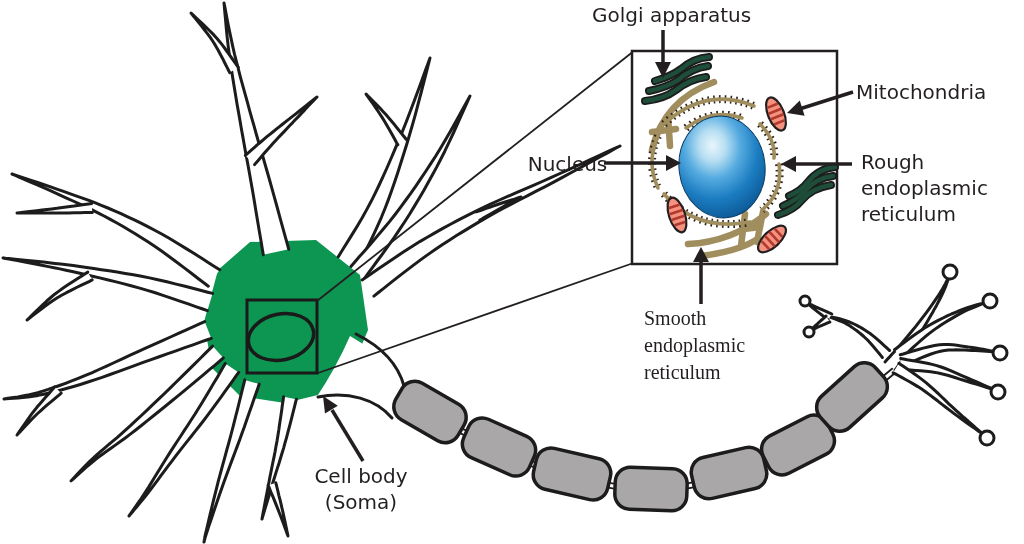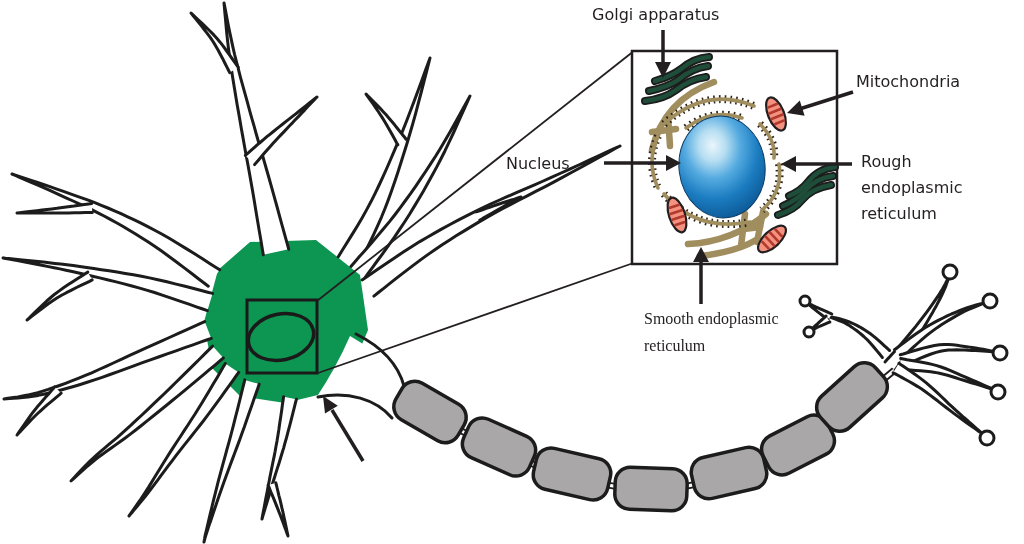--- a/index.html
+++ b/index.html
@@ -1,22 +1,22 @@
 <!DOCTYPE html>
 <html style="--text: #231f20; --soma_green: #0d9552; --myelin_gray: #a9a7a8; --nucleus_blue: #1b7cc0; --nucleus_highlight: #eaf6fc; --mitochondria_salmon: #f5917f; --mitochondria_stripe: #b03a2e; --er_tan: #a18e5f; --golgi_green: #1e4d3a; --outline_black: #1c1c1c;"><head>
 <meta charset="utf-8">
 <style>
   html,body{margin:0;padding:0;background:#fff;}
   .stage{position:relative;width:1024px;height:544px;background:#fff;overflow:hidden;
          font-family:"DejaVu Sans",sans-serif;}
   svg{position:absolute;left:0;top:0;}
-  .lbl{position:absolute;font-size:16px;color:var(--text,#231f20);line-height:26px;}
+  .lbl{position:absolute;font-size:20px;color:var(--text,#231f20);line-height:26px;}
   #lbl-golgi{left:592px;top:2px;width:170px;}
-  #lbl-mito{left:856px;top:69px;width:145px;}
-  #lbl-nucleus{left:506px;top:151px;width:95px;text-align:left;}
+  #lbl-mito{left:856px;top:79px;width:145px;}
+  #lbl-nucleus{left:520px;top:151px;width:95px;text-align:center;}
   #lbl-rough{left:861px;top:149px;width:140px;}
   #lbl-smooth{left:644px;top:305px;width:148px;line-height:27px;font-family:Liberation Serif, serif;}
   #lbl-cell{left:309px;top:463px;width:104px;text-align:center;}
   .soma{fill:var(--soma_green);}
   .myelin{fill:var(--myelin_gray);stroke:var(--outline_black);stroke-width:3.5;}
   .tan{stroke:var(--er_tan);stroke-width:6.5;fill:none;stroke-linecap:round;}
   .tanThin{stroke:var(--er_tan);stroke-width:3.6;fill:none;stroke-linecap:round;}
   .dots{stroke:#2f2416;stroke-width:8;stroke-dasharray:1.6 4;fill:none;}
   .gU{stroke:var(--outline_black);stroke-width:8;fill:none;stroke-linecap:round;}
   .gO{stroke:var(--golgi_green);stroke-width:4.5;fill:none;stroke-linecap:round;}
@@ -244,14 +244,15 @@
       <polygon class="inkfill" points="323,396 337.8,405.7 325,413.5"></polygon>
     </g>
   </g>
 </svg>
 
 <div class="lbl" id="lbl-golgi">Golgi apparatus</div>
 <div class="lbl" id="lbl-mito">Mitochondria</div>
 <div class="lbl" id="lbl-nucleus">Nucleus</div>
 <div class="lbl" id="lbl-rough">Rough endoplasmic reticulum</div>
 <div class="lbl" id="lbl-smooth">Smooth endoplasmic reticulum</div>
+<div class="lbl" id="lbl-cell">Cell body (Soma)</div>
 
 </div>
 
 </body></html>

